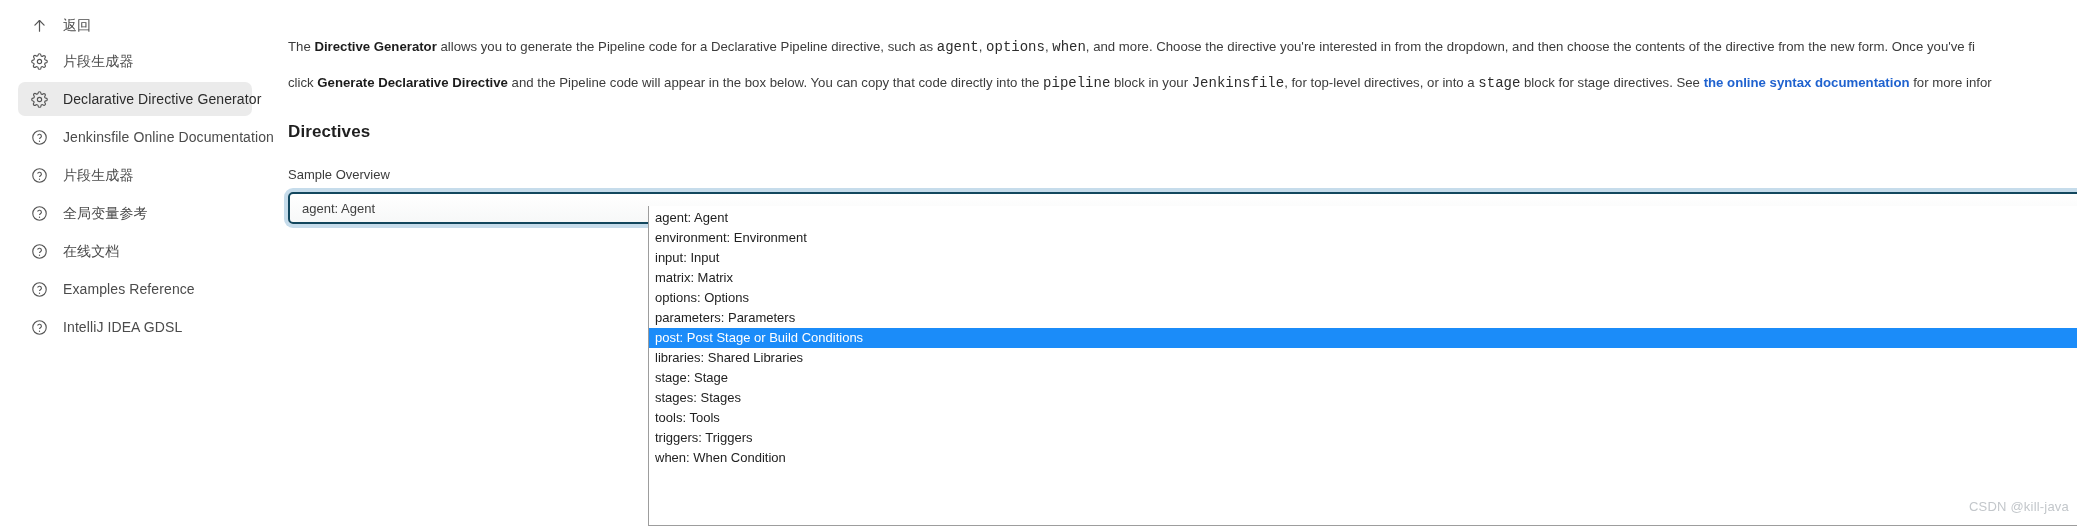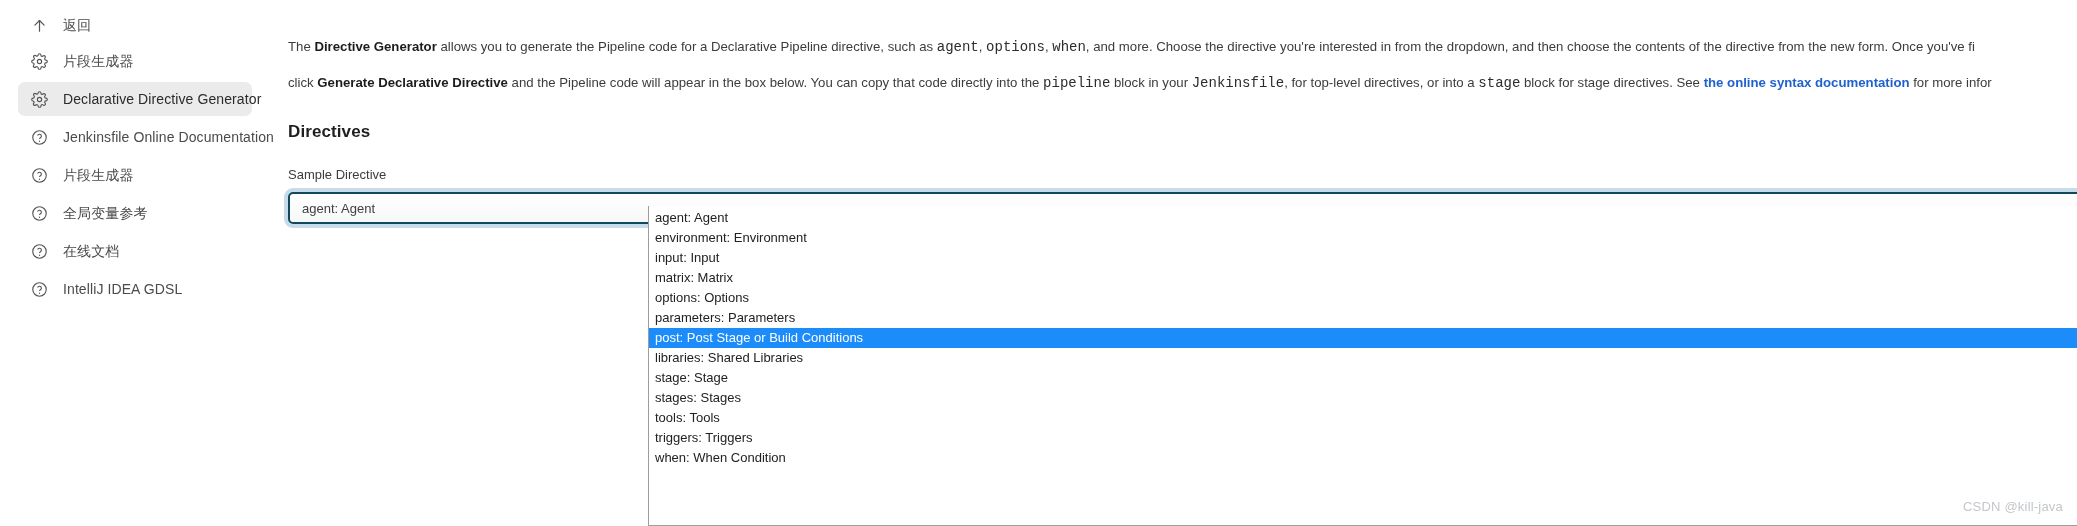--- a/index.html
+++ b/index.html
@@ -140,21 +140,21 @@
     white-space: nowrap;
   }
   .option.selected {
     background: #1b8cf9;
     color: #ffffff;
   }
 
   
   .watermark {
     position: absolute;
-    right: 14px;
+    right: 8px;
     bottom: 12px;
     font-size: 13px;
     color: #c3c7cb;
     z-index: 20;
     letter-spacing: .2px;
   }
   .hrule {
     position: absolute;
     left: 1963px;
     right: 0;
@@ -240,20 +240,30 @@
       <span class="side-icon">
         <svg width="17" height="17" viewBox="0 0 24 24" fill="none" stroke="currentColor" stroke-width="1.6">
             <circle cx="12" cy="12" r="9.5"></circle>
             <path d="M9.3 9.2a2.8 2.8 0 015.4 1c0 1.9-2.7 2.4-2.7 4"></path>
             <circle cx="12" cy="17.3" r=".9" fill="currentColor" stroke="none"></circle>
           </svg>
       </span>
       <span class="side-label">在线文档</span>
     </div>
 
+    <div class="side-item">
+      <span class="side-icon">
+        <svg width="17" height="17" viewBox="0 0 24 24" fill="none" stroke="currentColor" stroke-width="1.6">
+            <circle cx="12" cy="12" r="9.5"></circle>
+            <path d="M9.3 9.2a2.8 2.8 0 015.4 1c0 1.9-2.7 2.4-2.7 4"></path>
+            <circle cx="12" cy="17.3" r=".9" fill="currentColor" stroke="none"></circle>
+          </svg>
+      </span>
+      <span class="side-label">Examples Reference</span>
+    </div>
 
     <div class="side-item">
       <span class="side-icon">
         <svg width="17" height="17" viewBox="0 0 24 24" fill="none" stroke="currentColor" stroke-width="1.6">
             <circle cx="12" cy="12" r="9.5"></circle>
             <path d="M9.3 9.2a2.8 2.8 0 015.4 1c0 1.9-2.7 2.4-2.7 4"></path>
             <circle cx="12" cy="17.3" r=".9" fill="currentColor" stroke="none"></circle>
           </svg>
       </span>
       <span class="side-label">IntelliJ IDEA GDSL</span>
@@ -268,21 +278,21 @@
       <p class="para">
         <span>The </span><b>Directive Generator</b><span> allows you to generate the Pipeline code for a Declarative Pipeline directive, such as </span><code>agent</code><span>, </span><code>options</code><span>, </span><code>when</code><span>, and more. Choose the directive you're interested in from the dropdown, and then choose the contents of the directive from the new form. Once you've fi</span>
       </p>
 
       <p class="para" style="margin-top:10px">
         <span>click </span><b>Generate Declarative Directive</b><span> and the Pipeline code will appear in the box below. You can copy that code directly into the </span><code>pipeline</code><span> block in your </span><code>Jenkinsfile</code><span>, for top-level directives, or into a </span><code>stage</code><span> block for stage directives. See </span><a href="#">the online syntax documentation</a><span> for more infor</span>
       </p>
 
       <h2 class="section-title" id="directives-title">Directives</h2>
 
-      <div class="field-label">Sample Directive</div>
+      <div class="field-label">Sample Overview</div>
 
       <div class="select-wrap">
         <div class="select-box">
           <span class="select-value">agent: Agent</span>
 
         </div>
       </div>
 
     </div>
 

